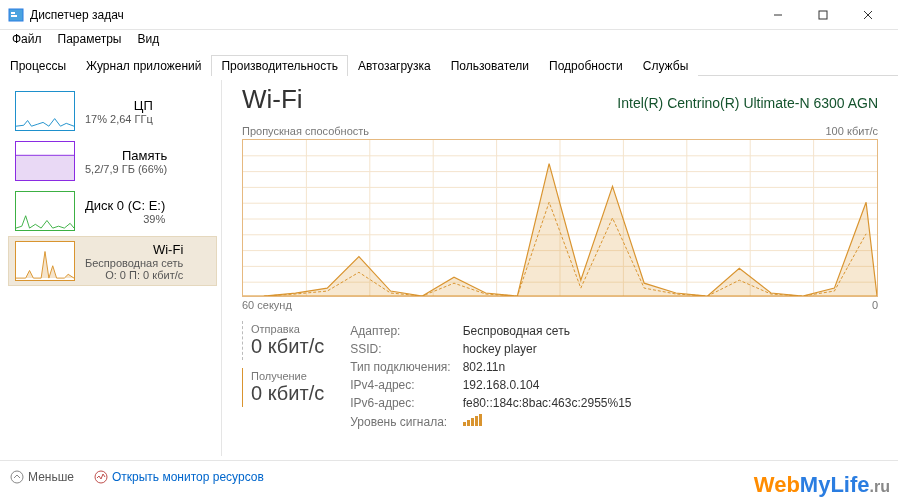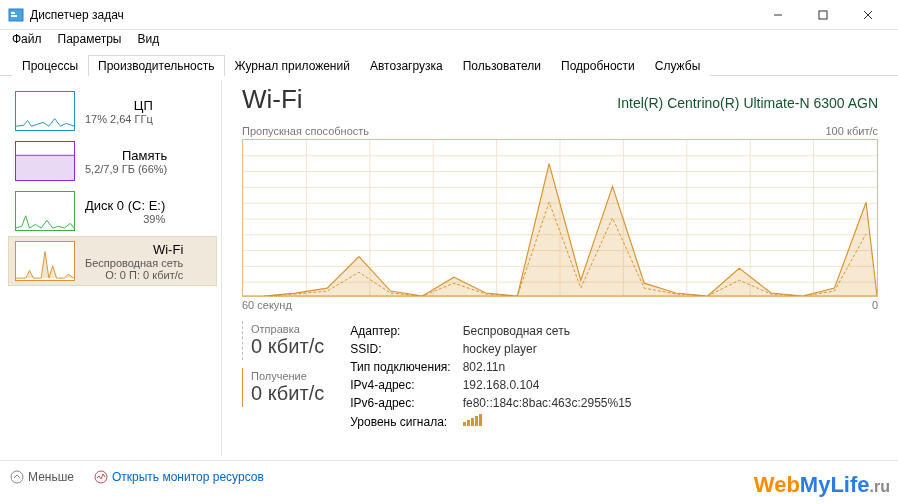--- a/index.html
+++ b/index.html
@@ -7,21 +7,21 @@
 
 .titlebar { height: 30px; background: #fff; border-bottom: 1px solid #e5e5e5; display: flex; align-items: center; padding: 0 8px; }
 .titlebar .icon { width: 16px; height: 16px; margin-right: 6px; }
 .titlebar .title { font-size: 12px; flex: 1; color: #000; }
 .titlebar .win-controls { display: flex; }
 .titlebar .win-btn { width: 45px; height: 30px; display: flex; align-items: center; justify-content: center; color: #333; }
 
 .menubar { height: 22px; display: flex; align-items: flex-start; padding: 0 4px; font-size: 12px; }
 .menubar .menu-item { padding: 2px 8px; cursor: default; }
 
-.tabs { display: flex; border-bottom: 1px solid #d9d9d9; padding: 2px 4px 0 12px; font-size: 12px; }
+.tabs { display: flex; border-bottom: 1px solid #d9d9d9; padding: 2px 4px 0 0; font-size: 12px; }
 .tab { padding: 3px 9px; border: 1px solid transparent; border-bottom: none; cursor: default; background: #fff; position: relative; top: 1px; }
 .tab.active { border-color: #d9d9d9; background: #fff; z-index: 2; }
 
 .content { display: flex; height: 384px; }
 .sidebar { width: 218px; padding: 6px 4px; overflow-y: auto; border-right: 1px solid #e5e5e5; margin: 4px; text-align: right; }
 .side-item { display: flex; align-items: center; padding: 4px 6px; cursor: default; border: 1px solid transparent; }
 .side-item.selected { background: #f0e8da; border: 1px solid #e5d8be; }
 .side-thumb { width: 60px; height: 40px; border: 1px solid; margin-right: 10px; background: #fff; }
 .side-thumb svg { width: 100%; height: 100%; display: block; }
 .side-text .side-title { font-size: 13px; color: #000; }
@@ -36,21 +36,21 @@
 .chart-box { border: 1px solid #e6b980; height: 158px; margin-top: 2px; position: relative; background: #fff; }
 .chart-box svg { width: 100%; height: 100%; display: block; }
 .chart-foot { display: flex; justify-content: space-between; font-size: 11px; color: #777; margin-top: 2px; }
 
 .stats { display: flex; margin-top: 10px; gap: 24px; }
 .metrics .metric { border-left: 1px dashed #bbb; padding: 2px 0 2px 8px; margin-bottom: 8px; }
 .metrics .m-label { font-size: 11px; color: #777; }
 .metrics .m-value { font-size: 20px; font-weight: 300; color: #444; }
 .details { font-size: 12px; }
 .details table td { padding: 1px 10px 1px 0; color: #333; }
-.details table td:first-child { color: #000000; white-space: nowrap; }
+.details table td:first-child { color: #737373; white-space: nowrap; }
 .signal-bars { display: inline-flex; align-items: flex-end; gap: 1px; }
 .signal-bars span { width: 3px; background: #d9942f; }
 .signal-bars span:nth-child(1){height:4px}.signal-bars span:nth-child(2){height:6px}.signal-bars span:nth-child(3){height:8px}.signal-bars span:nth-child(4){height:10px}.signal-bars span:nth-child(5){height:12px}
 
 .bottombar { border-top: 1px solid #e5e5e5; height: 32px; display: flex; align-items: center; padding: 0 10px; font-size: 12px; gap: 20px; }
 .bottombar .link { color: #555; display: flex; align-items: center; gap: 4px; cursor: default; }
 .bottombar .link span.blue { color: #0066cc; }
 
 .watermark { position: absolute; right: 8px; bottom: 6px; font-size: 22px; font-weight: bold; font-family: Arial; }
 .watermark .w1{color:#ff8c00}.watermark .w2{color:#2a7de1}.watermark .w3{color:#888;font-size:16px}
@@ -86,22 +86,22 @@
 </div>
 
 <div class="menubar">
   <div class="menu-item">Файл</div>
   <div class="menu-item">Параметры</div>
   <div class="menu-item">Вид</div>
 </div>
 
 <div class="tabs">
   <div class="tab">Процессы</div>
+  <div class="tab">Журнал приложений</div>
   <div class="tab active">Производительность</div>
-  <div class="tab">Журнал приложений</div>
   <div class="tab">Автозагрузка</div>
   <div class="tab">Пользователи</div>
   <div class="tab">Подробности</div>
   <div class="tab">Службы</div>
 </div>
 
 <div class="content">
 
   <div class="sidebar">
     <div class="side-item">

